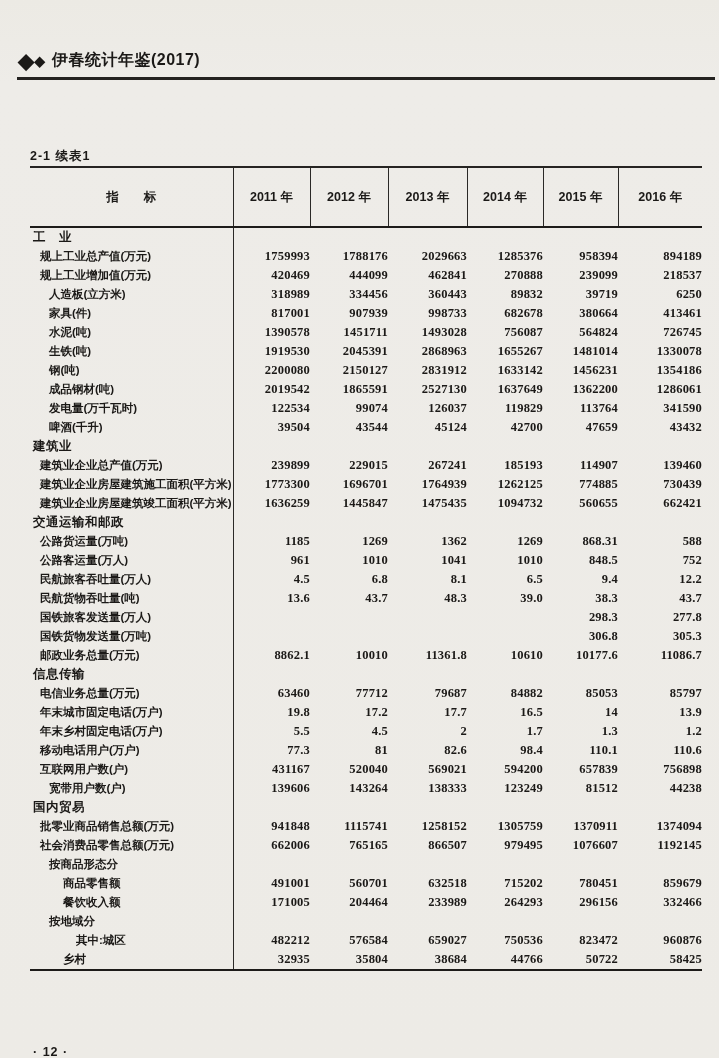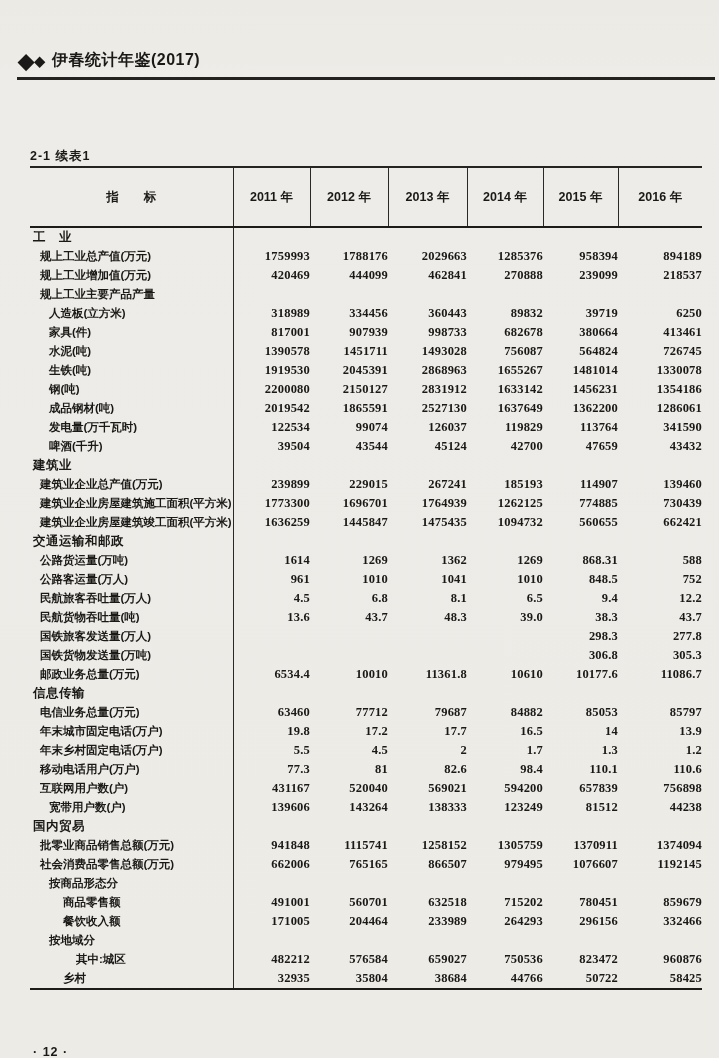--- a/index.html
+++ b/index.html
@@ -140,29 +140,20 @@
         <tr>
           <td class="lbl lv1">规上工业增加值(万元)</td>
           <td class="val">420469</td>
           <td class="val">444099</td>
           <td class="val">462841</td>
           <td class="val">270888</td>
           <td class="val">239099</td>
           <td class="val">218537</td>
         </tr>
         <tr>
-          <td class="lbl lv1">规上工业主要产品产量</td>
-          <td class="val"></td>
-          <td class="val"></td>
-          <td class="val"></td>
-          <td class="val"></td>
-          <td class="val"></td>
-          <td class="val"></td>
-        </tr>
-        <tr>
           <td class="lbl lv2">人造板(立方米)</td>
           <td class="val">318989</td>
           <td class="val">334456</td>
           <td class="val">360443</td>
           <td class="val">89832</td>
           <td class="val">39719</td>
           <td class="val">6250</td>
         </tr>
         <tr>
           <td class="lbl lv2">家具(件)</td>
@@ -267,21 +258,21 @@
           <td class="lbl lv0 sec">交通运输和邮政</td>
           <td class="val"></td>
           <td class="val"></td>
           <td class="val"></td>
           <td class="val"></td>
           <td class="val"></td>
           <td class="val"></td>
         </tr>
         <tr>
           <td class="lbl lv1">公路货运量(万吨)</td>
-          <td class="val">1614</td>
+          <td class="val">1185</td>
           <td class="val">1269</td>
           <td class="val">1362</td>
           <td class="val">1269</td>
           <td class="val">868.31</td>
           <td class="val">588</td>
         </tr>
         <tr>
           <td class="lbl lv1">公路客运量(万人)</td>
           <td class="val">961</td>
           <td class="val">1010</td>
@@ -321,21 +312,21 @@
           <td class="lbl lv1">国铁货物发送量(万吨)</td>
           <td class="val"></td>
           <td class="val"></td>
           <td class="val"></td>
           <td class="val"></td>
           <td class="val">306.8</td>
           <td class="val">305.3</td>
         </tr>
         <tr>
           <td class="lbl lv1">邮政业务总量(万元)</td>
-          <td class="val">6534.4</td>
+          <td class="val">8862.1</td>
           <td class="val">10010</td>
           <td class="val">11361.8</td>
           <td class="val">10610</td>
           <td class="val">10177.6</td>
           <td class="val">11086.7</td>
         </tr>
         <tr>
           <td class="lbl lv0 sec">信息传输</td>
           <td class="val"></td>
           <td class="val"></td>

